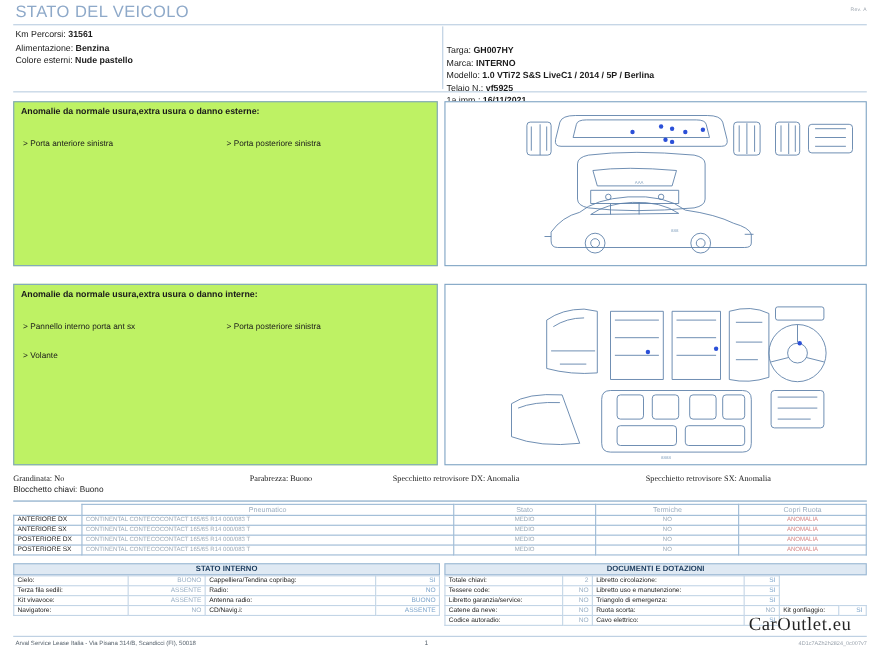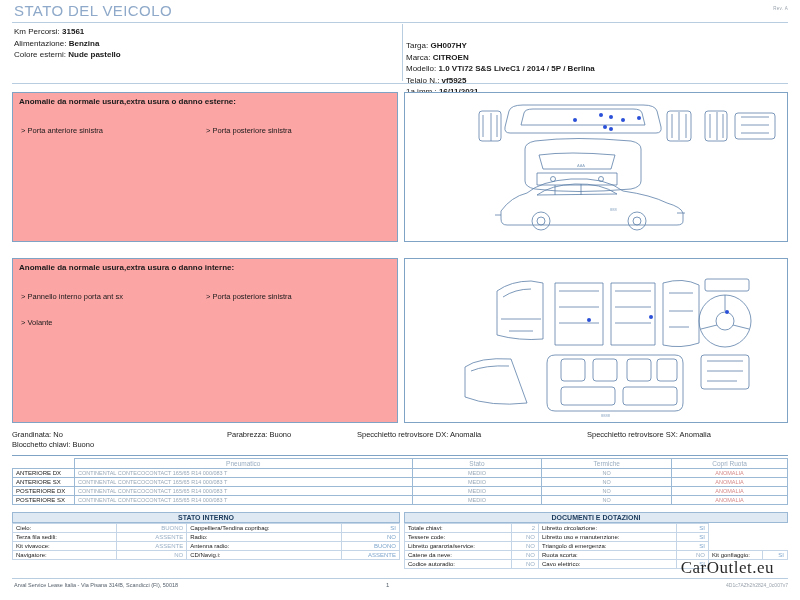--- a/index.html
+++ b/index.html
@@ -34,42 +34,42 @@
   .hdr-line { font-size:8px; line-height:11.5px; color:#1a1a1a; white-space:nowrap; }
   .hdr-line b { font-weight:bold; }
   .hdr-vline {
     position:absolute; left:402px; top:24px; height:57px;
     border-left:1px solid #b9cde0;
   }
   .hdr-rule2 { position:absolute; left:12px; right:12px; top:83px; border-top:1px solid #b9cde0; }
 
   
   .box {
-    position:absolute; border:1px solid #7ea3c4; background:#fca5a5;
+    position:absolute; border:1px solid #7ea3c4; background:#bef264;
   }
   .box-title {
     font-size:8px; font-weight:bold; padding:4px 6px 2px 6px;
   }
   .box-items {
     display:flex; font-size:7.5px; padding:2px 6px 0 8px; gap:0;
   }
   .box-col { width:50%; }
   .box-col div { line-height:10px; white-space:nowrap;margin-top:16px; }
 
   .ext-box  { left:12px;  top:92px;  width:386px; height:150px; }
   .ext-img  { left:404px; top:92px;  width:384px; height:150px; }
   .int-box  { left:12px;  top:258px; width:386px; height:165px; }
   .int-img  { left:404px; top:258px; width:384px; height:165px; }
 
   .imgbox { position:absolute; border:1px solid #7ea3c4; background:#fff; overflow:hidden; }
   .imgbox svg { display:block; }
 
   
   .midline { position:absolute; left:12px; top:430px; width:776px; font-size:7.5px; }
-  .midline .row1 { display:flex; }
+  .midline .row1 { display:flex;font-family:Liberation Serif, serif; }
   .midline .row1 span { display:inline-block; }
   .m1 { width:215px; }
   .m2 { width:130px; }
   .m3 { width:230px; }
   .m4 { width:200px; }
   .midline .row2 { margin-top:1px; }
   .mid-rule { position:absolute; left:12px; right:12px; top:455px; border-top:1px solid #7ea3c4; }
 
   
   table { border-collapse:collapse; }
@@ -139,21 +139,21 @@
     </div>
   </div>
 
   <div class="hdr-right">
     <div class="hdr-line">
       <span>Targa:</span>
       <b>GH007HY</b>
     </div>
     <div class="hdr-line">
       <span>Marca:</span>
-      <b>CITROEN</b>
+      <b>INTERNO</b>
     </div>
     <div class="hdr-line">
       <span>Modello:</span>
       <b>1.0 VTi72 S&amp;S LiveC1 / 2014 / 5P / Berlina</b>
     </div>
     <div class="hdr-line">
       <span>Telaio N.:</span>
       <b>vf5925</b>
     </div>
     <div class="hdr-line">

